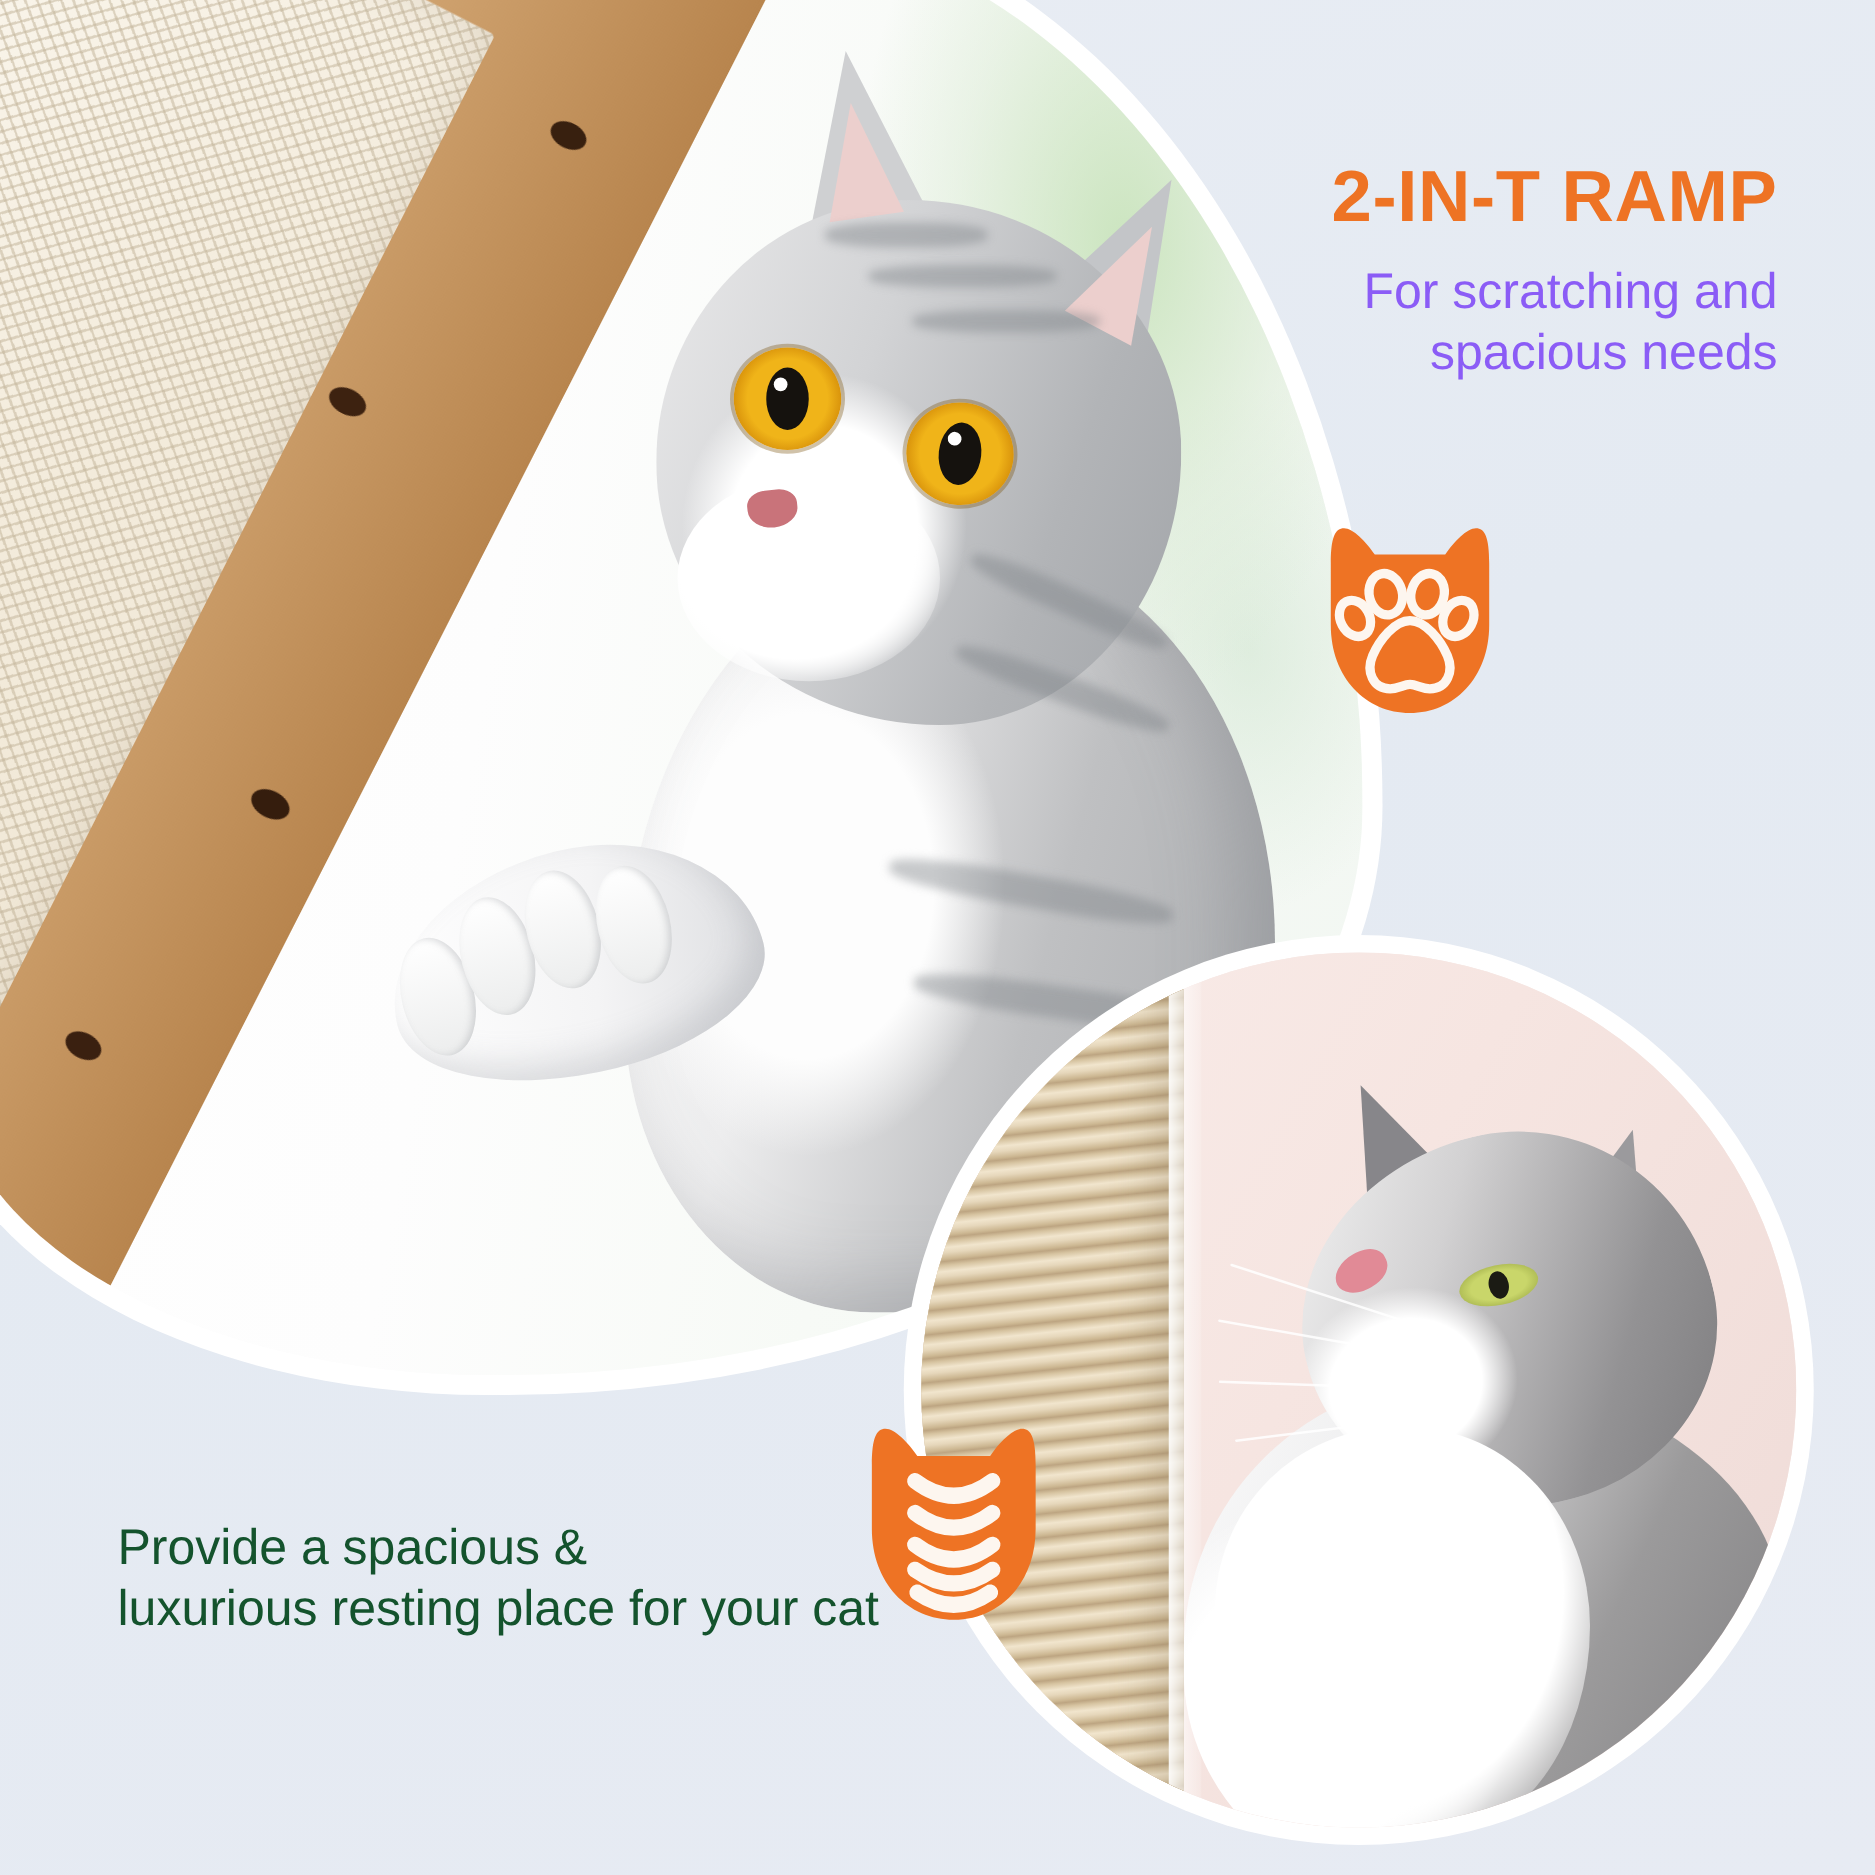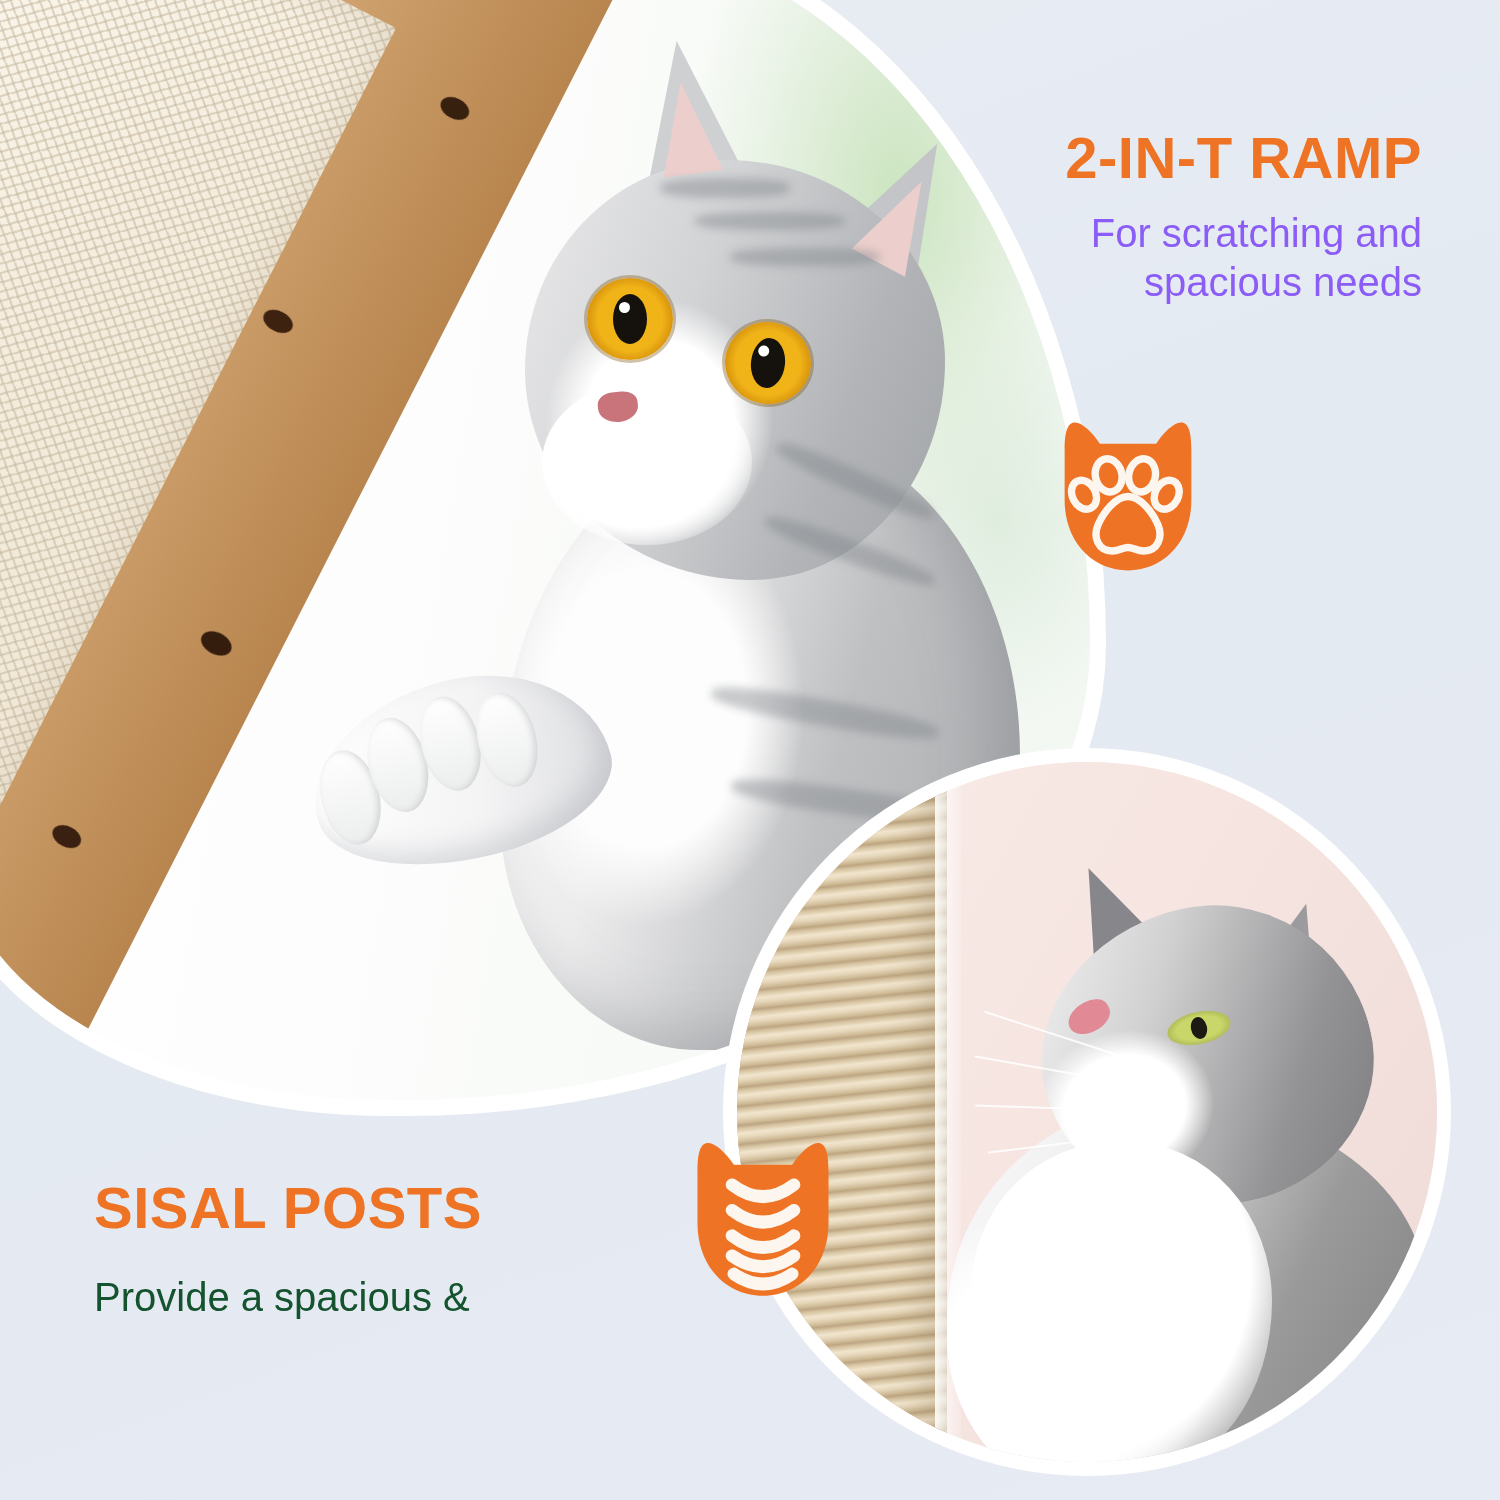--- a/index.html
+++ b/index.html
@@ -457,19 +457,19 @@
 
   <div class="tb tb-ramp">
     <div class="headline" style="color:#ee7324;">2-IN-T RAMP</div>
     <div class="subline" style="color:#8b5cf6;">
       <div>For scratching and</div>
       <div>spacious needs</div>
     </div>
   </div>
 
   <div class="tb tb-sisal">
-    <div class="headline" style="color:#ee7324;">SISAL POSTS</div>
     <div class="subline" style="color:#14532d;">
       <div>Provide a spacious &amp;</div>
+      <div>luxurious resting place for your cat</div>
     </div>
   </div>
 
 </div>
 
 </body></html>

